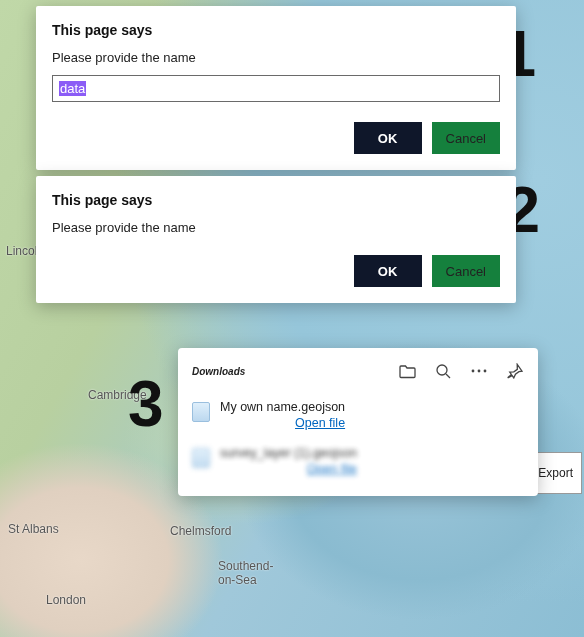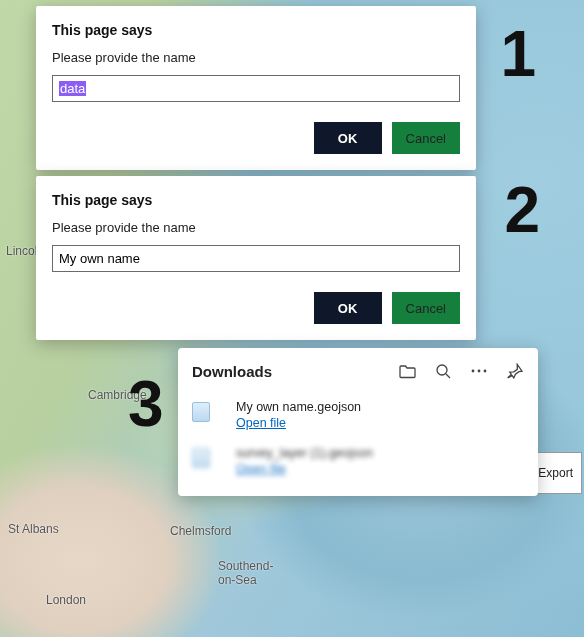--- a/index.html
+++ b/index.html
@@ -43,21 +43,21 @@
     position: absolute;
     font-size: 64px;
     font-weight: 900;
     color: #111;
     font-family: Arial Black, Arial, sans-serif;
     line-height: 1;
   }
   .dialog {
     position: absolute;
     left: 36px;
-    width: 440px;
+    width: 480px;
     background: #fff;
     box-shadow: 0 4px 18px rgba(0,0,0,0.25);
     padding: 16px;
     border-radius: 2px;
   }
   .dialog .title {
     font-size: 14px;
     font-weight: 600;
     color: #111;
     margin-bottom: 12px;
@@ -105,32 +105,34 @@
     box-shadow: 0 4px 18px rgba(0,0,0,0.25);
     border-radius: 4px;
     padding: 14px 14px 10px 14px;
   }
   .dl-head {
     display: flex;
     align-items: center;
     margin-bottom: 14px;
   }
   .dl-title {
-    font-size: 15px;
+    font-size: 10px;
     font-weight: 600;
     color: #222;
     flex: 1;
+    font-style: italic;
   }
   .dl-icons { display: flex; gap: 18px; align-items: center; }
   .dl-icon { width: 18px; height: 18px; display:flex; align-items:center; justify-content:center; color:#444; cursor:pointer; }
   .dl-item {
     display: flex;
-    gap: 26px;
+    gap: 10px;
     align-items: flex-start;
     padding: 6px 0 10px 0;
+    text-align: right;
   }
   .dl-file-icon {
     width: 18px; height: 20px;
     background: linear-gradient(#dfeffb,#bcd8ef);
     border: 1px solid #9abfde;
     border-radius: 2px;
     margin-top: 2px;
     flex-shrink: 0;
   }
   .dl-file { font-size: 12.5px; }
@@ -163,21 +165,20 @@
   <div class="field"><span class="sel">data</span></div>
   <div class="btn-row">
     <button class="btn primary">OK</button>
     <button class="btn secondary">Cancel</button>
   </div>
 </div>
 
 <div class="dialog" style="top:176px;">
   <div class="title">This page says</div>
   <div class="msg">Please provide the name</div>
-  <input class="field" value="My own name" style="">
   <div class="btn-row">
     <button class="btn primary">OK</button>
     <button class="btn secondary">Cancel</button>
   </div>
 </div>
 
 <div class="downloads">
   <div class="dl-head">
     <div class="dl-title">Downloads</div>
     <div class="dl-icons">

